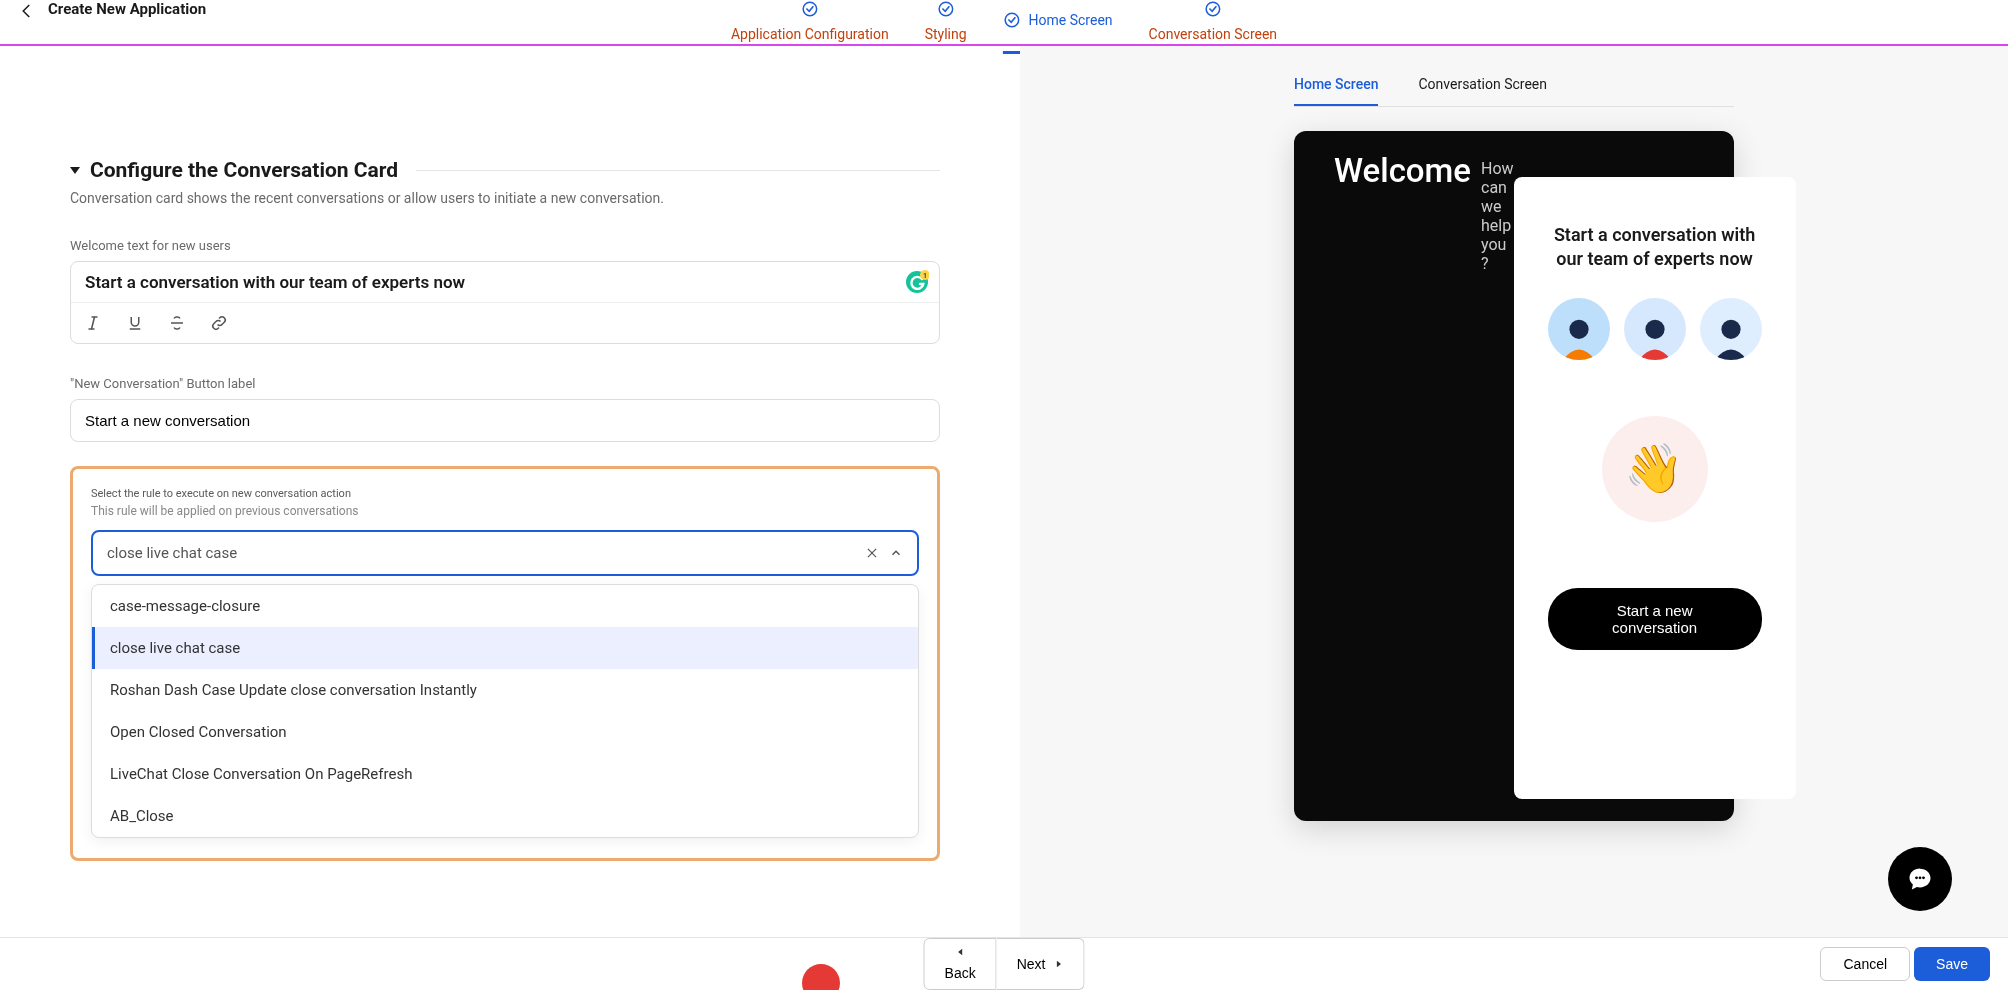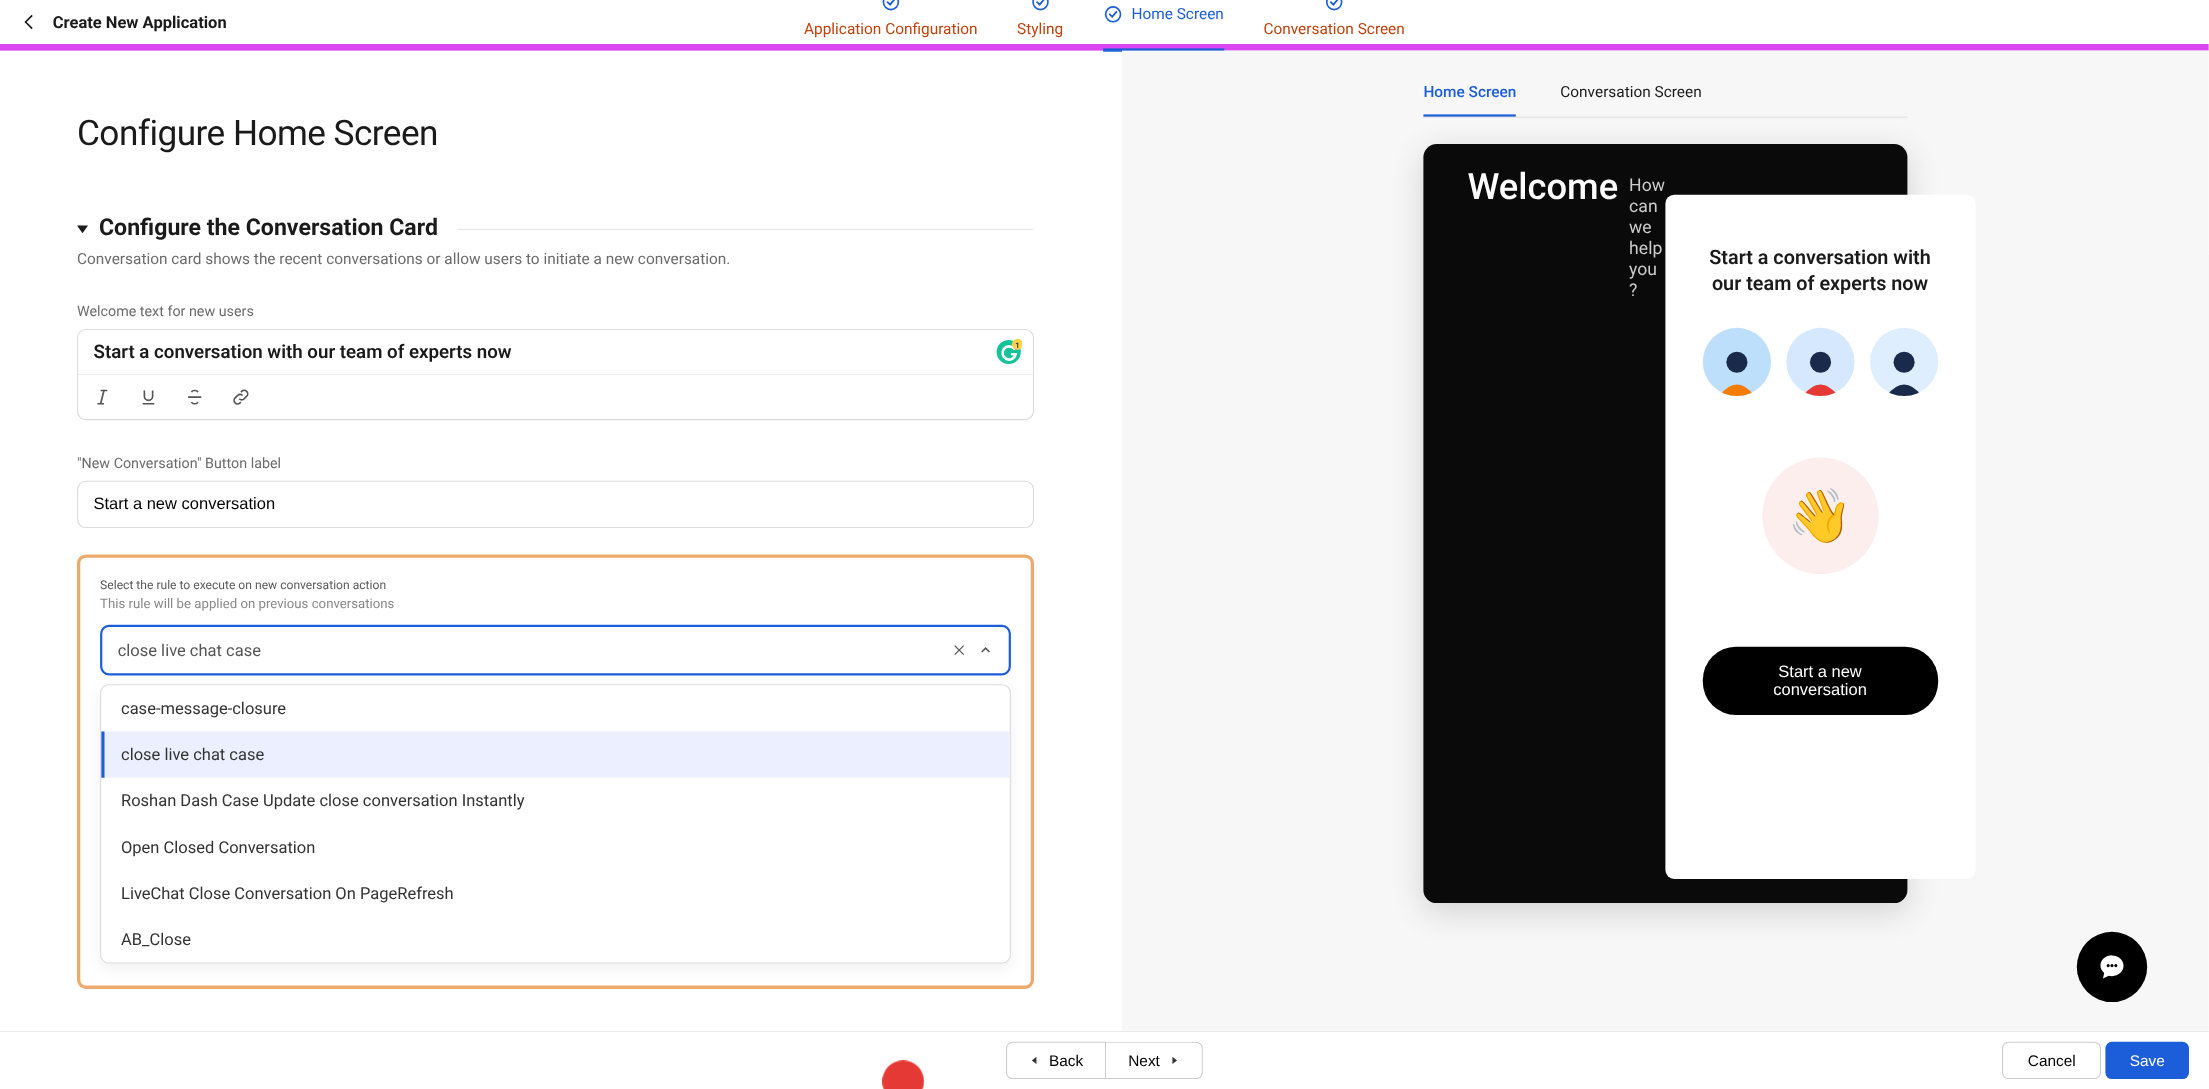--- a/index.html
+++ b/index.html
@@ -1,19 +1,19 @@
 <!DOCTYPE html>
 <html><head>
 <meta charset="utf-8">
 <style>
 * { box-sizing: border-box; margin: 0; padding: 0; }
 body { font-family: -apple-system, BlinkMacSystemFont, "Segoe UI", Roboto, Helvetica, Arial, sans-serif; color: #1a1a1a; background: #fff; width: 2008px; height: 990px; overflow: hidden; }
 
 
-.header { display: flex; align-items: center; height: 46px; border-bottom: 6px solid #d946ef; }
+.header { display: flex; height: 46px; border-bottom: 2px solid #d946ef; }
 .back-arrow { width: 22px; height: 22px; margin-left: 16px; cursor: pointer; display:flex; align-items:center; justify-content:center; }
 .back-arrow svg { width:18px; height:18px; stroke:#1a1a1a; }
 .page-title { font-size: 15px; font-weight: 700; margin-left: 10px; }
 .stepper { position:absolute; left:50%; transform:translateX(-50%); display:flex; gap:36px; }
 .step { display:flex; align-items:center; gap:8px; font-size:14px; padding-bottom:12px; cursor:pointer; }
 .step.active { color:#1c5dd9; border-bottom:3px solid #1c5dd9; }
 .step.inactive { color:#c2410c;flex-direction:column; }
 .check-icon { width:18px; height:18px; }
 .check-icon circle { stroke:#1c5dd9; stroke-width:2; fill:none; }
 .check-icon path { stroke:#1c5dd9; stroke-width:2.2; fill:none; stroke-linecap:round; }
@@ -77,21 +77,21 @@
 .wave-circle { width:106px; height:106px; border-radius:50%; background:#fdeeee; display:flex; align-items:center;justify-content:center; margin-top:56px; font-size:48px; }
 .w-btn { background:#000; color:#fff; border:none; border-radius:30px; padding:14px 38px; font-size:15px; margin-top:66px; cursor:pointer; }
 
 .fab { position:absolute; right:56px; bottom:26px; width:64px; height:64px; border-radius:50%; background:#000; display:flex;align-items:center;justify-content:center; cursor:pointer; }
 .fab svg { width:28px; height:28px; fill:#fff; }
 
 
 .footer { position:fixed; bottom:0; left:0; right:0; height:53px; border-top:1px solid #e5e5e5; background:#fff; display:flex; align-items:center; }
 .footer-center { position:absolute; left:50%; transform:translateX(-50%); display:flex; }
 .pager { border:1px solid #ccc; padding:8px 20px; font-size:14px; display:flex; align-items:center; gap:8px; cursor:pointer; background:#fff; }
-.pager:nth-child(1){ border-radius:6px 0 0 6px; }
+.pager:nth-child(1){ border-radius:6px 0 0 6px;flex-direction:column; }
 .pager:nth-child(2){ border-radius:0 6px 6px 0; border-left:none; }
 .footer-right { position:absolute; right:18px; display:flex; gap:4px; }
 .btn { border-radius:6px; padding:8px 22px; font-size:14px; cursor:pointer; border:none; }
 .btn-cancel { border:1px solid #ccc; background:#fff; }
 .btn-save { background:#1c5dd9; color:#fff; }
 
 .red-blob { position:fixed; bottom:-12px; left:802px; width:38px; height:38px; border-radius:50%; background:#e53935; }
 </style>
 </head>
 <body>
@@ -132,21 +132,20 @@
         </svg>
       <span>Conversation Screen</span>
     </div>
   </div>
 </div>
 
 <div class="body">
 
   <div class="left-panel">
     <div class="left-panel-inner">
-    <div class="h1">Configure Home Screen</div>
 
     <div class="sect-head">
       <div class="sect-caret"></div>
       <div class="sect-title">Configure the Conversation Card</div>
       <div class="sect-line"></div>
     </div>
     <div class="sect-sub">Conversation card shows the recent conversations or allow users to initiate a new conversation.</div>
 
     <label class="field-label">Welcome text for new users</label>
     <div class="rte">

